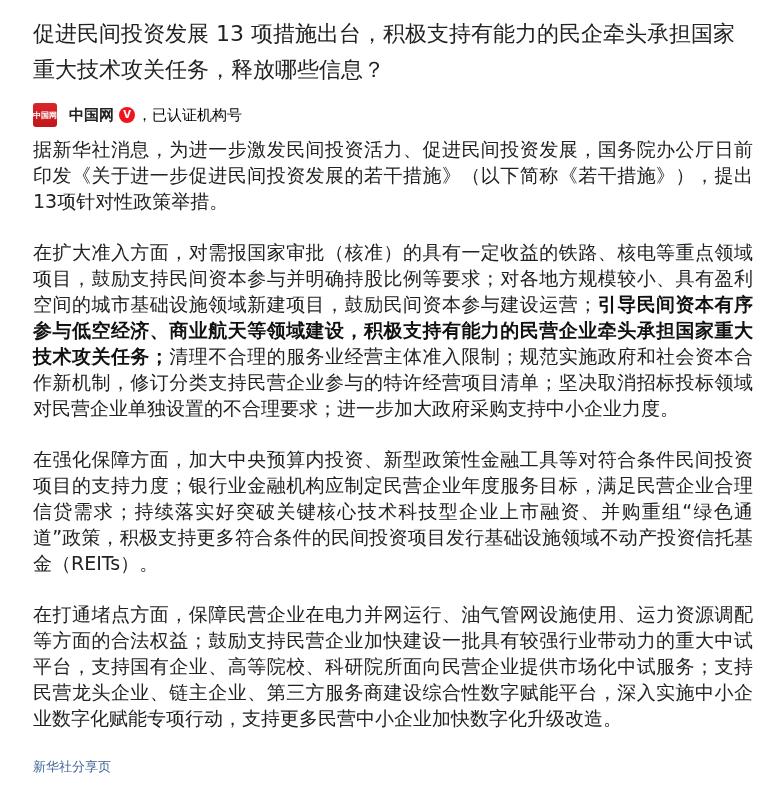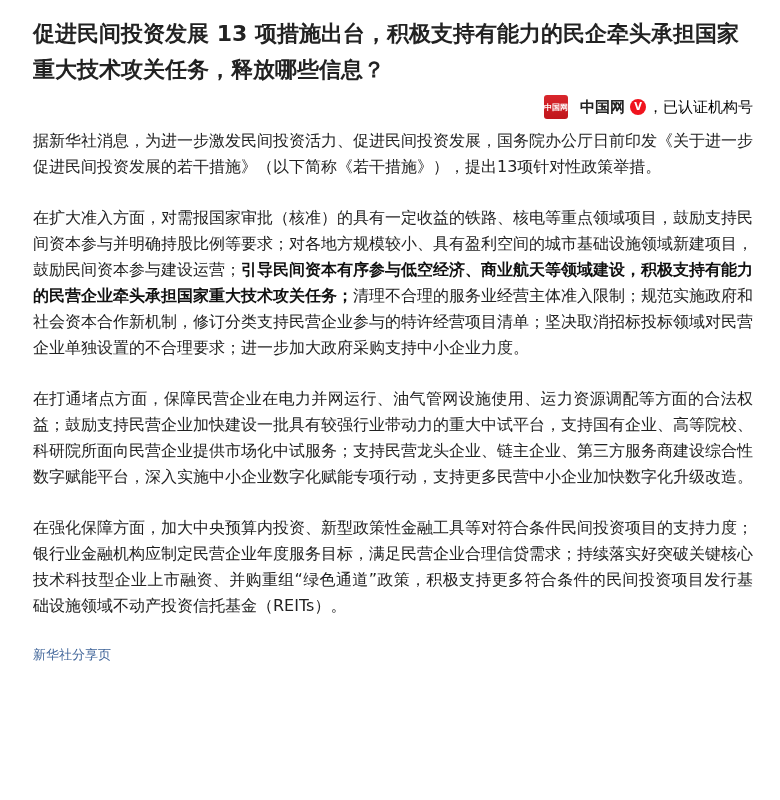--- a/index.html
+++ b/index.html
@@ -17,31 +17,30 @@
     .article {
       position: relative;
       padding: 0 0 0 33px;
       width: 720px;
     }
     .title {
       margin: 0;
       padding-top: 16px;
       font-size: 22px;
       line-height: 36px;
-      font-weight: bold;
+      font-weight: normal;
       color: #222222;
       letter-spacing: 0px;
     }
     .source-row {
       display: flex;
       align-items: center;
       height: 26px;
-      margin-top: 6px;
+      margin-top: 14px;
       margin-bottom: 8px;
-      justify-content: flex-end;
     }
     .logo {
       width: 24px;
       height: 24px;
       border-radius: 3px;
       background: linear-gradient(180deg, #d9262c 0%, #c0161c 100%);
       color: #ffffff;
       font-size: 8px;
       display: flex;
       align-items: center;
@@ -70,21 +69,21 @@
       justify-content: center;
       margin-right: 2px;
       line-height: 1;
     }
     .verified-text {
       font-size: 15px;
       color: #000000;
     }
     .para {
       margin: 0 0 25px 0;
-      font-size: 16px;
+      font-size: 19px;
       line-height: 26px;
       color: #222222;
       text-align: justify;
     }
     .para strong {
       font-weight: bold;
       color: #111111;
     }
     .footer-link {
       display: inline-block;
@@ -105,19 +104,19 @@
     <div class="logo">中国网</div>
     <span class="source-name">中国网</span>
     <span class="verified-badge">V</span>
     <span class="verified-text">，已认证机构号</span>
   </div>
 
   <p class="para">据新华社消息，为进一步激发民间投资活力、促进民间投资发展，国务院办公厅日前印发《关于进一步促进民间投资发展的若干措施》（以下简称《若干措施》），提出13项针对性政策举措。</p>
 
   <p class="para"><span>在扩大准入方面，对需报国家审批（核准）的具有一定收益的铁路、核电等重点领域项目，鼓励支持民间资本参与并明确持股比例等要求；对各地方规模较小、具有盈利空间的城市基础设施领域新建项目，鼓励民间资本参与建设运营；</span><strong>引导民间资本有序参与低空经济、商业航天等领域建设，积极支持有能力的民营企业牵头承担国家重大技术攻关任务；</strong><span>清理不合理的服务业经营主体准入限制；规范实施政府和社会资本合作新机制，修订分类支持民营企业参与的特许经营项目清单；坚决取消招标投标领域对民营企业单独设置的不合理要求；进一步加大政府采购支持中小企业力度。</span></p>
 
+  <p class="para">在强化保障方面，加大中央预算内投资、新型政策性金融工具等对符合条件民间投资项目的支持力度；银行业金融机构应制定民营企业年度服务目标，满足民营企业合理信贷需求；持续落实好突破关键核心技术科技型企业上市融资、并购重组“绿色通道”政策，积极支持更多符合条件的民间投资项目发行基础设施领域不动产投资信托基金（REITs）。</p>
+
   <p class="para">在打通堵点方面，保障民营企业在电力并网运行、油气管网设施使用、运力资源调配等方面的合法权益；鼓励支持民营企业加快建设一批具有较强行业带动力的重大中试平台，支持国有企业、高等院校、科研院所面向民营企业提供市场化中试服务；支持民营龙头企业、链主企业、第三方服务商建设综合性数字赋能平台，深入实施中小企业数字化赋能专项行动，支持更多民营中小企业加快数字化升级改造。</p>
-
-  <p class="para">在强化保障方面，加大中央预算内投资、新型政策性金融工具等对符合条件民间投资项目的支持力度；银行业金融机构应制定民营企业年度服务目标，满足民营企业合理信贷需求；持续落实好突破关键核心技术科技型企业上市融资、并购重组“绿色通道”政策，积极支持更多符合条件的民间投资项目发行基础设施领域不动产投资信托基金（REITs）。</p>
 
 
   <a class="footer-link">新华社分享页</a>
 </div>
 
 </body></html>

